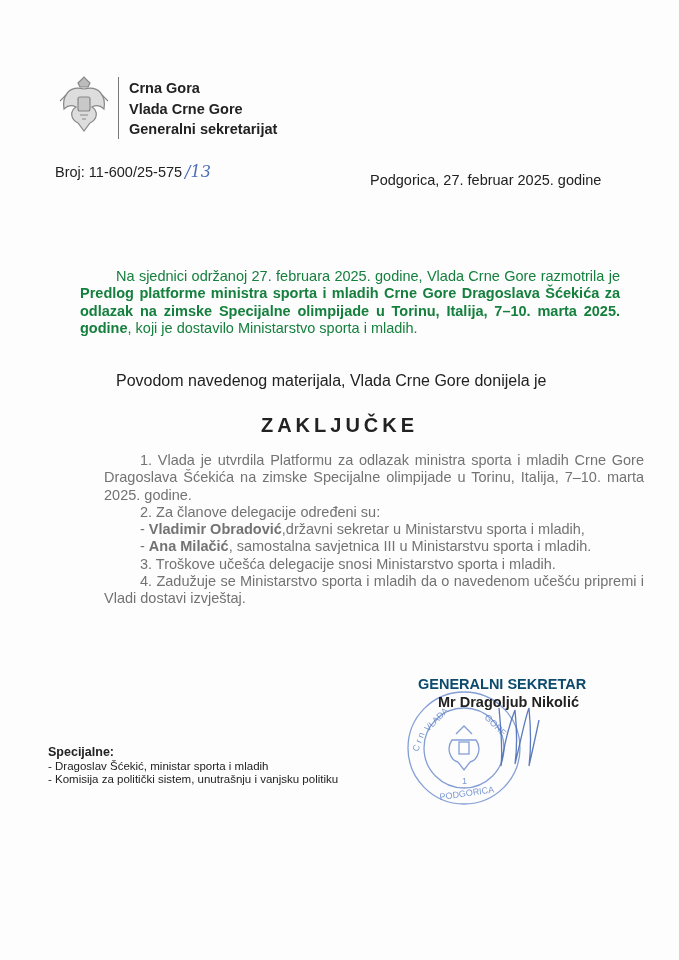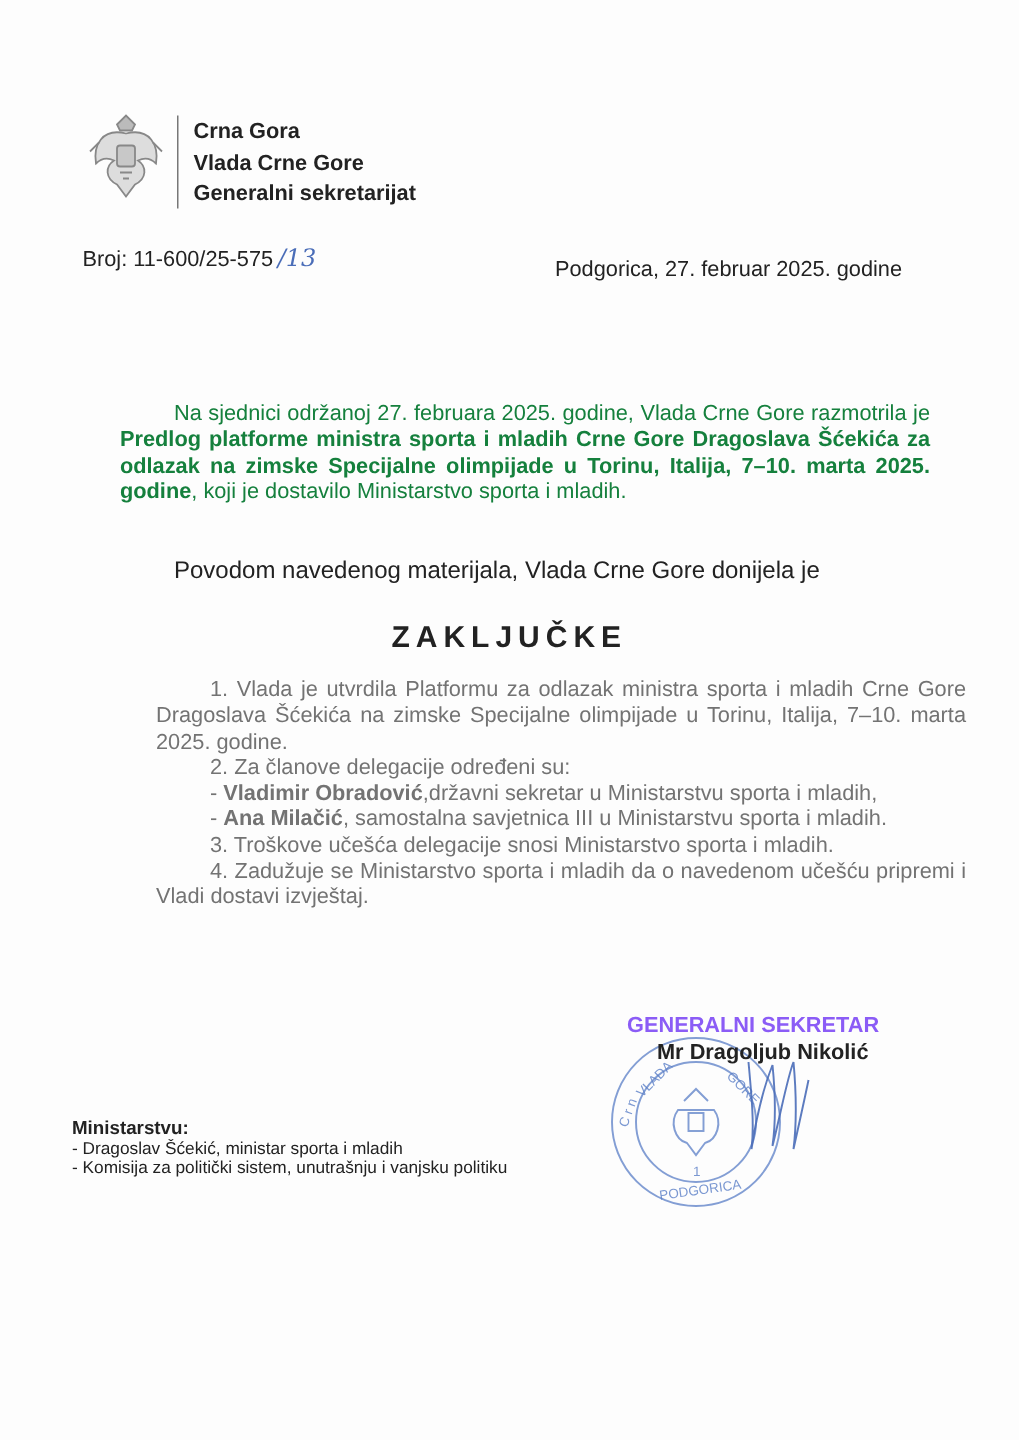--- a/index.html
+++ b/index.html
@@ -16,21 +16,21 @@
     .ref .hand { color: #4a6db8; font-family: "DejaVu Serif", serif; font-style: italic; font-size: 16px; margin-left: 3px; }
     .place-date { left: 370px; top: 172px; font-size: 14.5px; color: #222; }
     .body-text { left: 80px; width: 540px; font-size: 14.5px; line-height: 17.3px; color: #15803d; text-align: justify; }
     .para1 { top: 268px; }
     .para1 .first { text-indent: 36px; }
     .para2 { top: 372px; left: 80px; font-size: 16px; color: #222; text-indent: 36px; width: 540px; }
     .heading { top: 414px; left: 0; width: 679px; text-align: center; font-weight: bold; font-size: 20px; letter-spacing: 4px; color: #222; }
     .conclusions { top: 452px; left: 80px; width: 540px; font-size: 14.5px; line-height: 17.3px; color: #737373; margin-left: 24px; }
     .conclusions p { margin: 0; }
     .indent { text-indent: 36px; }
-    .signature-title { left: 418px; top: 676px; font-weight: bold; font-size: 14.5px; color: #8b5cf6; }
+    .signature-title { left: 418px; top: 676px; font-weight: bold; font-size: 14.5px; color: #0c4a6e; }
     .signature-name { left: 438px; top: 694px; font-weight: bold; font-size: 14.5px; color: #222; }
     .stamp { left: 404px; top: 688px; width: 120px; height: 120px; }
     .signature-scrawl { left: 495px; top: 700px; width: 50px; height: 70px; }
     .distribution { left: 48px; top: 746px; font-size: 11.5px; line-height: 13.5px; color: #222; }
     .distribution .title { font-weight: bold; font-size: 12.5px; }
     b { font-weight: bold; }
   </style>
 </head>
 <body>
 
@@ -96,18 +96,18 @@
     </g>
   </svg>
 
   <div class="abs signature-title">GENERALNI SEKRETAR</div>
   <div class="abs signature-name">Mr Dragoljub Nikolić</div>
   <svg class="abs signature-scrawl" viewBox="0 0 50 70">
     <path d="M4 8 C6 30 8 50 6 66 C10 40 16 20 20 10 C22 30 22 50 20 64 C26 40 30 18 34 8 C36 30 36 50 34 66 C38 48 42 30 44 20" fill="none" stroke="#4a6db8" stroke-width="1.3" opacity="0.9"></path>
   </svg>
 
   <div class="abs distribution">
-    <div class="title">Ministarstvu:</div>
+    <div class="title">Specijalne:</div>
     <div>- Dragoslav Šćekić, ministar sporta i mladih</div>
     <div>- Komisija za politički sistem, unutrašnju i vanjsku politiku</div>
   </div>
 
 </div>
 
 </body></html>

